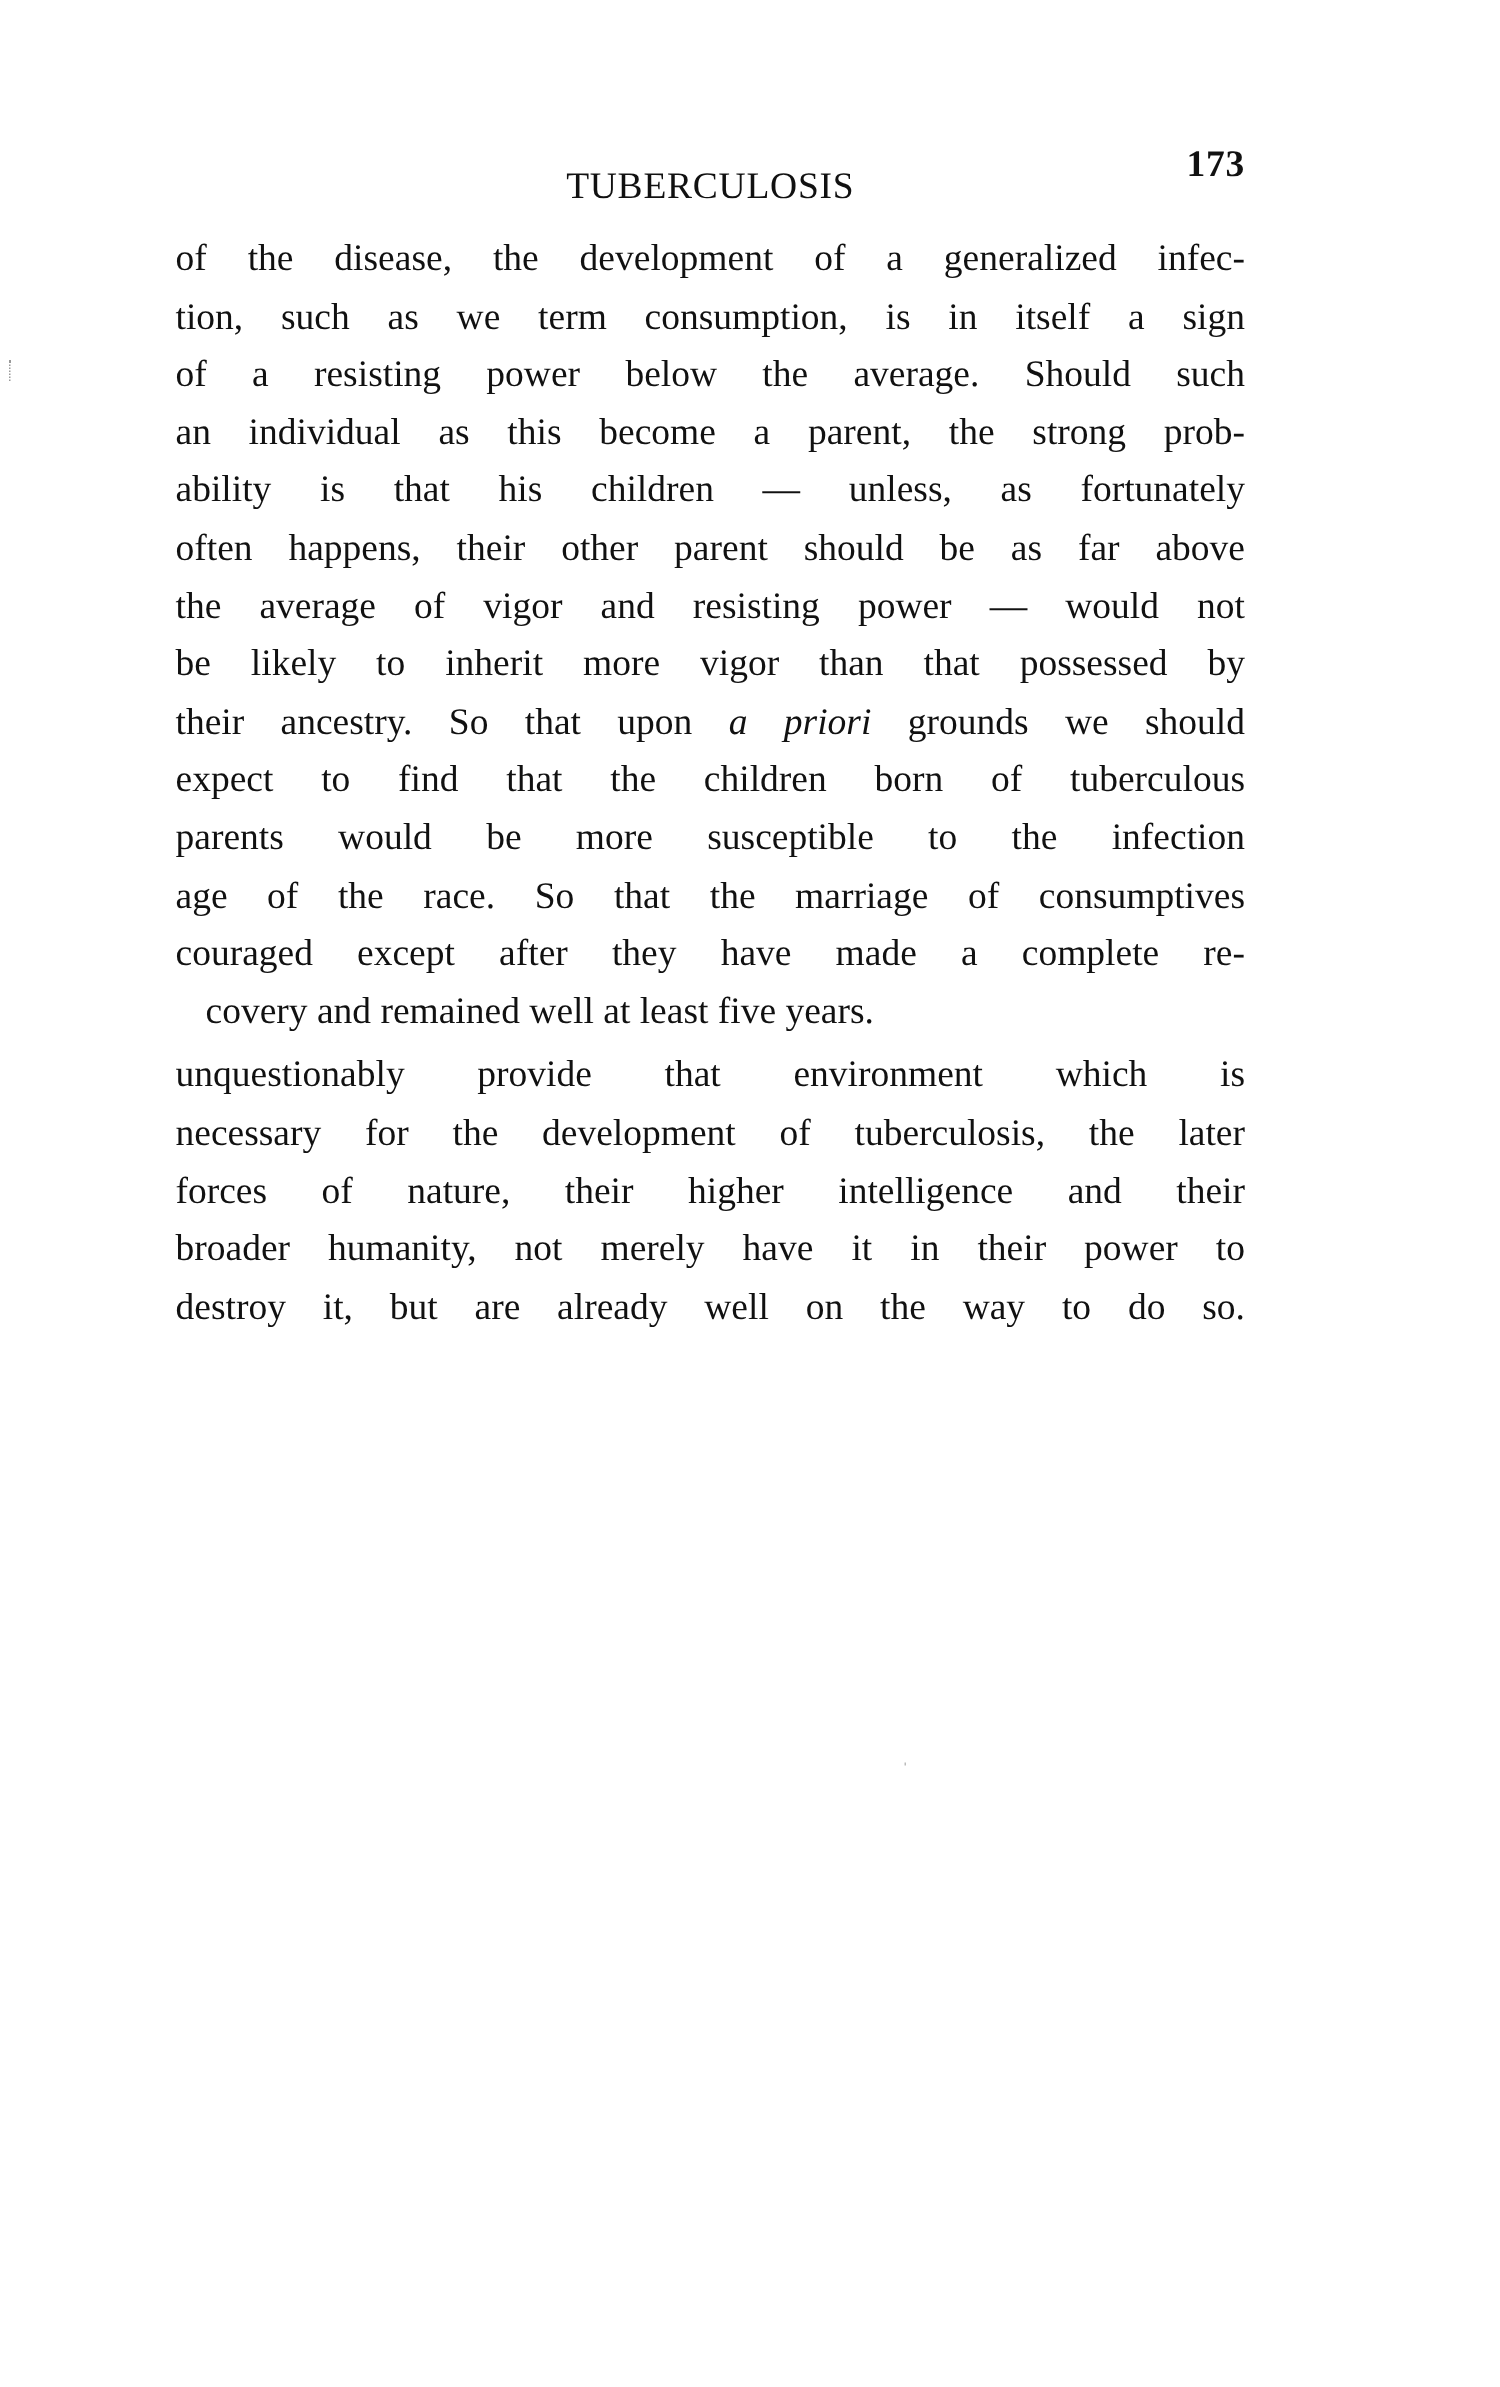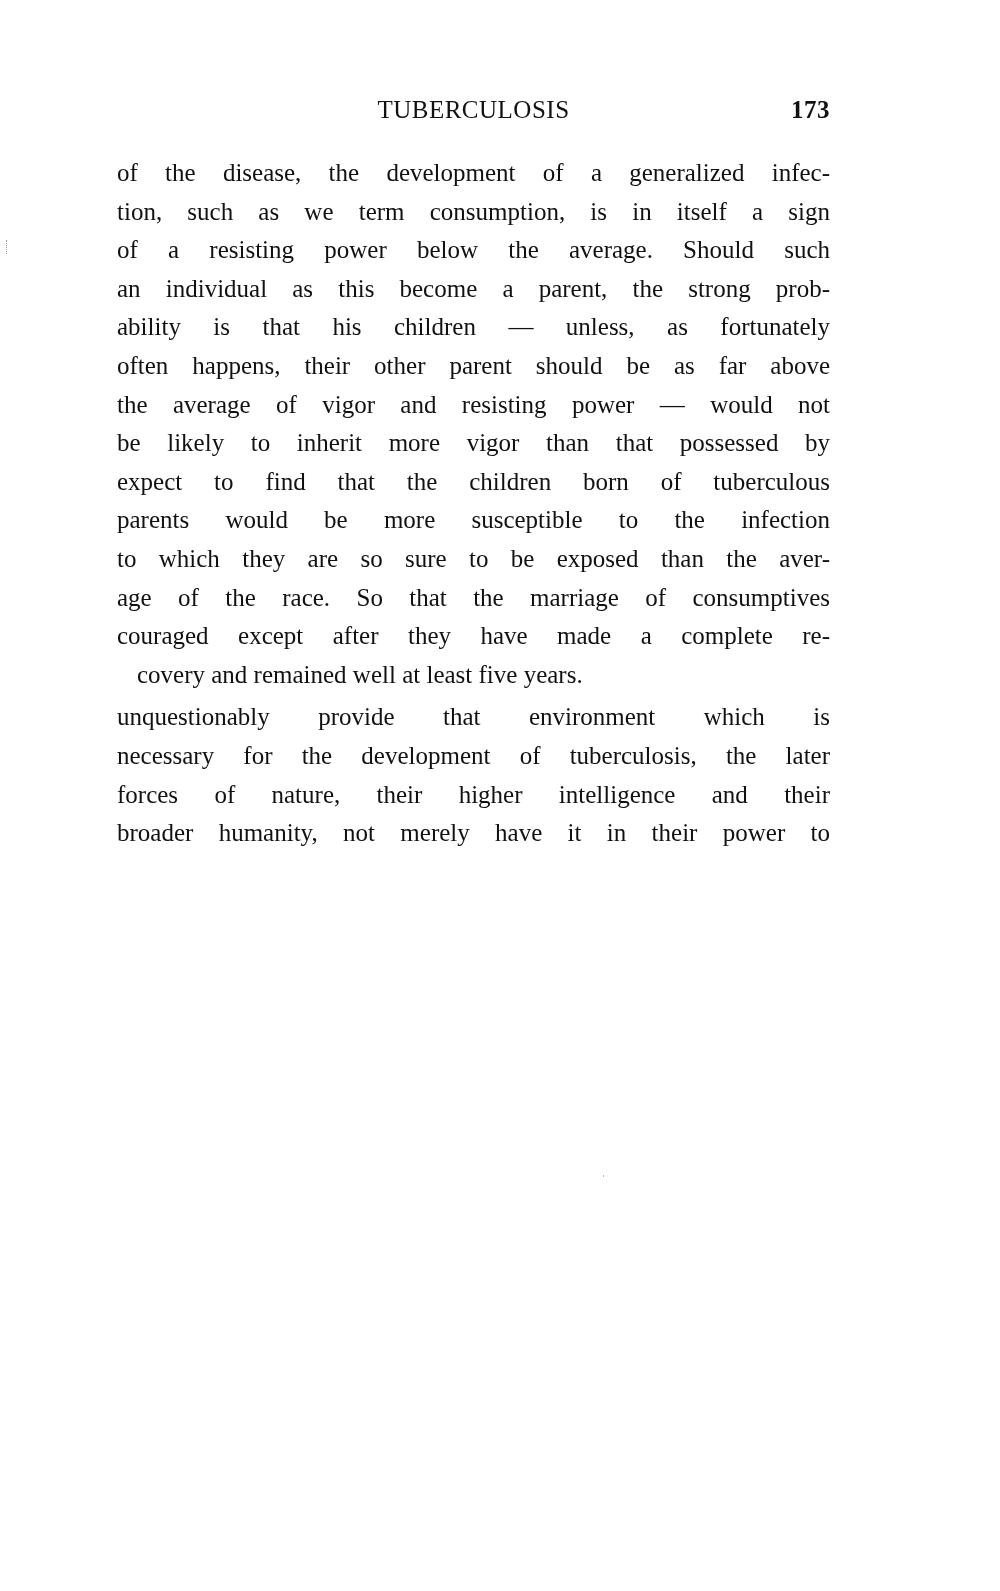--- a/index.html
+++ b/index.html
@@ -6,21 +6,21 @@
     body { width: 1000px; height: 1591px; position: relative; overflow: hidden; }
     .page {
       position: absolute; left: 117px; top: 96px; width: 713px;
       font-family: "Liberation Serif", "DejaVu Serif", serif;
       color: #111111;
     }
     .running-head {
       position: relative; height: 40px;
       font-size: 25px; letter-spacing: 0.5px;
     }
-    .running-title { position: absolute; left: 0; right: 0; text-align: center; top: 0; }
+    .running-title { position: absolute; left: 0; right: 0; text-align: center; top: 15px; }
     .page-number { position: absolute; right: 0; top: 0; font-weight: bold; }
     .body-text { margin-top: 18px; }
     .line {
       display: block; height: 38.6px; line-height: 38.6px;
       font-size: 25px; text-align: justify; text-align-last: justify;
       white-space: nowrap; overflow: visible;
     }
     .line.last { text-align-last: left; margin-left: 20px; }
     .line.indent { padding-left: 32px; }
     .para-gap { height: 4px; }
@@ -48,28 +48,29 @@
   <div class="body-text">
     <div class="paragraph">
       <span class="line">of the disease, the development of a generalized infec-</span>
       <span class="line">tion, such as we term consumption, is in itself a sign</span>
       <span class="line">of a resisting power below the average.  Should such</span>
       <span class="line">an individual as this become a parent, the strong prob-</span>
       <span class="line">ability is that his children — unless, as fortunately</span>
       <span class="line">often happens, their other parent should be as far above</span>
       <span class="line">the average of vigor and resisting power — would not</span>
       <span class="line">be likely to inherit more vigor than that possessed by</span>
+      <span class="line"><span>their ancestry.  So that upon </span><em>a priori</em><span> grounds we should</span></span>
       <span class="line">expect to find that the children born of tuberculous</span>
       <span class="line">parents would be more susceptible to the infection</span>
-      <span class="line">to which they are so sure to be exposed than the aver-</span>
       <span class="line">age of the race.  So that the marriage of consumptives</span>
       <span class="line">couraged except after they have made a complete re-</span>
       <span class="line last">covery and remained well at least five years.</span>
     </div>
     <div class="para-gap"></div>
     <div class="paragraph">
       <span class="line">unquestionably provide that environment which is</span>
       <span class="line">necessary for the development of tuberculosis, the later</span>
       <span class="line">forces of nature, their higher intelligence and their</span>
       <span class="line">broader humanity, not merely have it in their power to</span>
+      <span class="line">destroy it, but are already well on the way to do so.</span>
     </div>
   </div>
 </div>
 
 </body></html>

